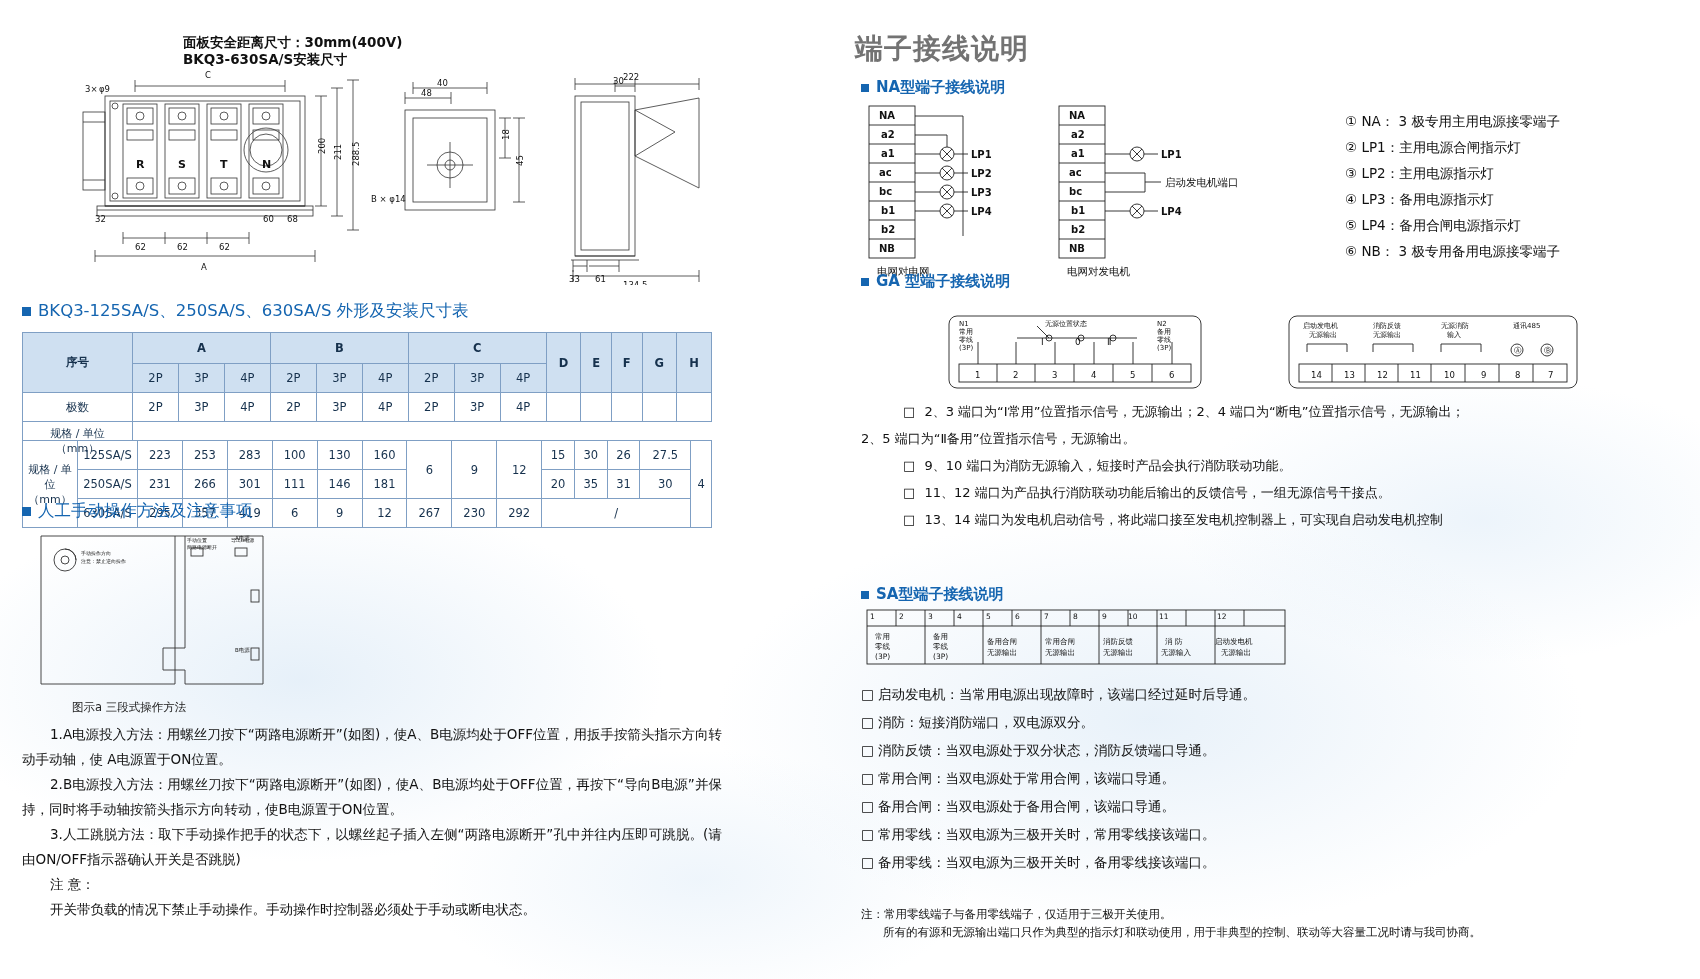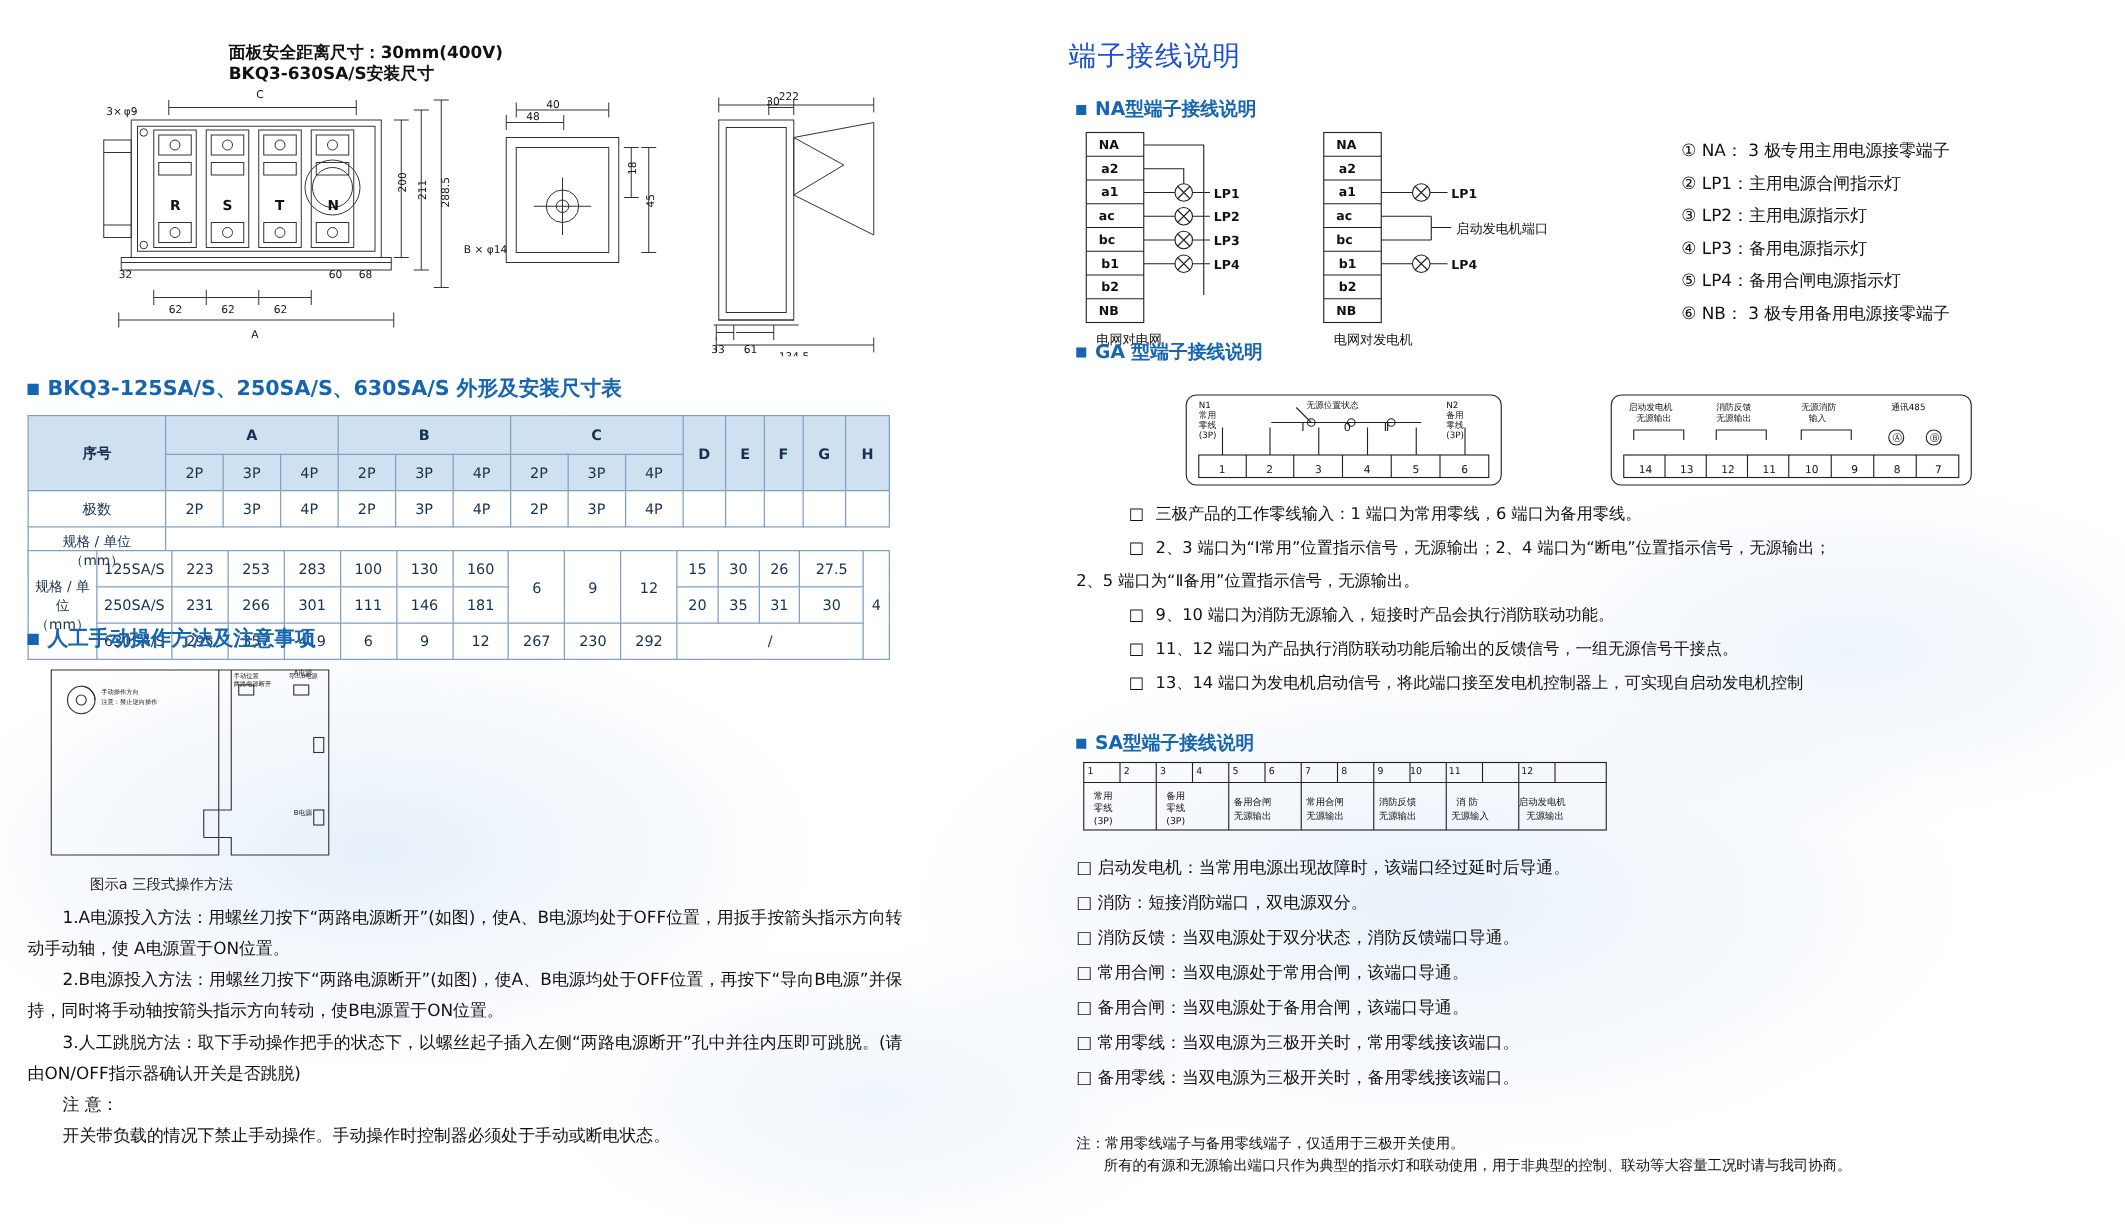--- a/index.html
+++ b/index.html
@@ -21,28 +21,28 @@
       radial-gradient(ellipse 380px 180px at 700px 880px, rgba(214,231,246,.4), rgba(255,255,255,0) 72%);
     pointer-events:none;
     z-index:0;
   }
   .page{position:relative;z-index:1;width:1700px;height:979px;}
   .col-left{position:absolute;left:0;top:0;width:830px;height:979px;}
   .col-right{position:absolute;left:845px;top:0;width:855px;height:979px;}
 
   
   .sec-title{
-    color:#1565b0;font-weight:bold;font-size:16.5px;
+    color:#1565b0;font-weight:normal;font-size:16.5px;
     display:flex;align-items:center;gap:7px;
   }
   .sec-title .sq{
     width:9px;height:9px;background:#1565b0;display:inline-block;
   }
   .big-title{
-    color:#1d4ed8;font-weight:normal;font-size:22px;letter-spacing:1px;
+    color:#737373;font-weight:bold;font-size:28px;letter-spacing:1px;
   }
   .sub-title{
     color:#1565b0;font-weight:bold;font-size:15px;
     display:flex;align-items:center;gap:7px;
   }
   .sub-title .sq{width:8px;height:8px;background:#1565b0;display:inline-block;}
 
   
   .draw-cap{
     position:absolute;left:183px;top:34px;font-size:13.5px;line-height:17px;font-weight:bold;color:#111;
@@ -533,24 +533,20 @@
             <text x="196" y="66">9</text>
           <text x="230" y="66">8</text>
             <text x="263" y="66">7</text>
         </g>
       </svg>
     </div>
 
     <div class="ga-notes">
       <div class="li" style="padding-left:42px">
         <span class="box">□</span>
-        <span>三极产品的工作零线输入：1 端口为常用零线，6 端口为备用零线。</span>
-      </div>
-      <div class="li" style="padding-left:42px">
-        <span class="box">□</span>
         <span>2、3 端口为“Ⅰ常用”位置指示信号，无源输出；2、4 端口为“断电”位置指示信号，无源输出；</span>
       </div>
       <div class="li" style="padding-left:0px">
         <span>2、5 端口为“Ⅱ备用”位置指示信号，无源输出。</span>
       </div>
       <div class="li" style="padding-left:42px">
         <span class="box">□</span>
         <span>9、10 端口为消防无源输入，短接时产品会执行消防联动功能。</span>
       </div>
       <div class="li" style="padding-left:42px">

